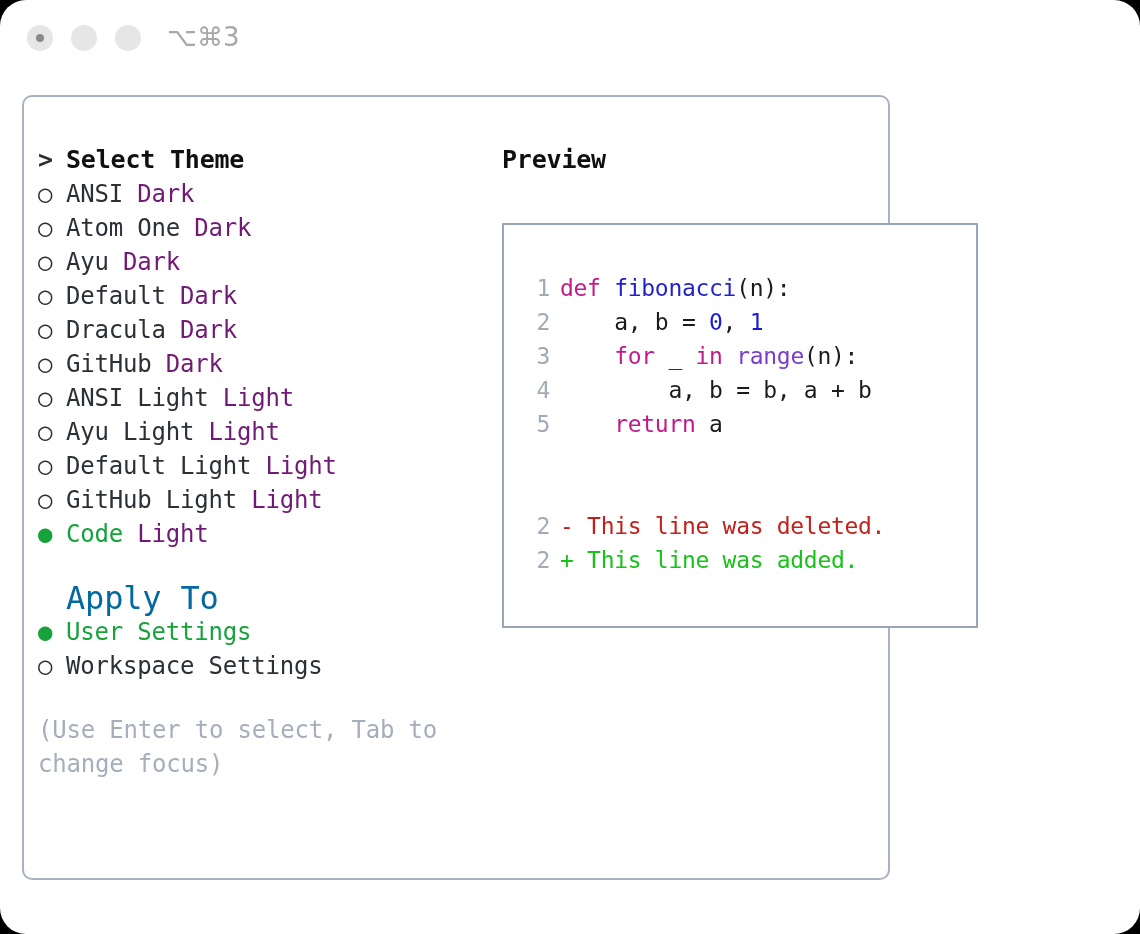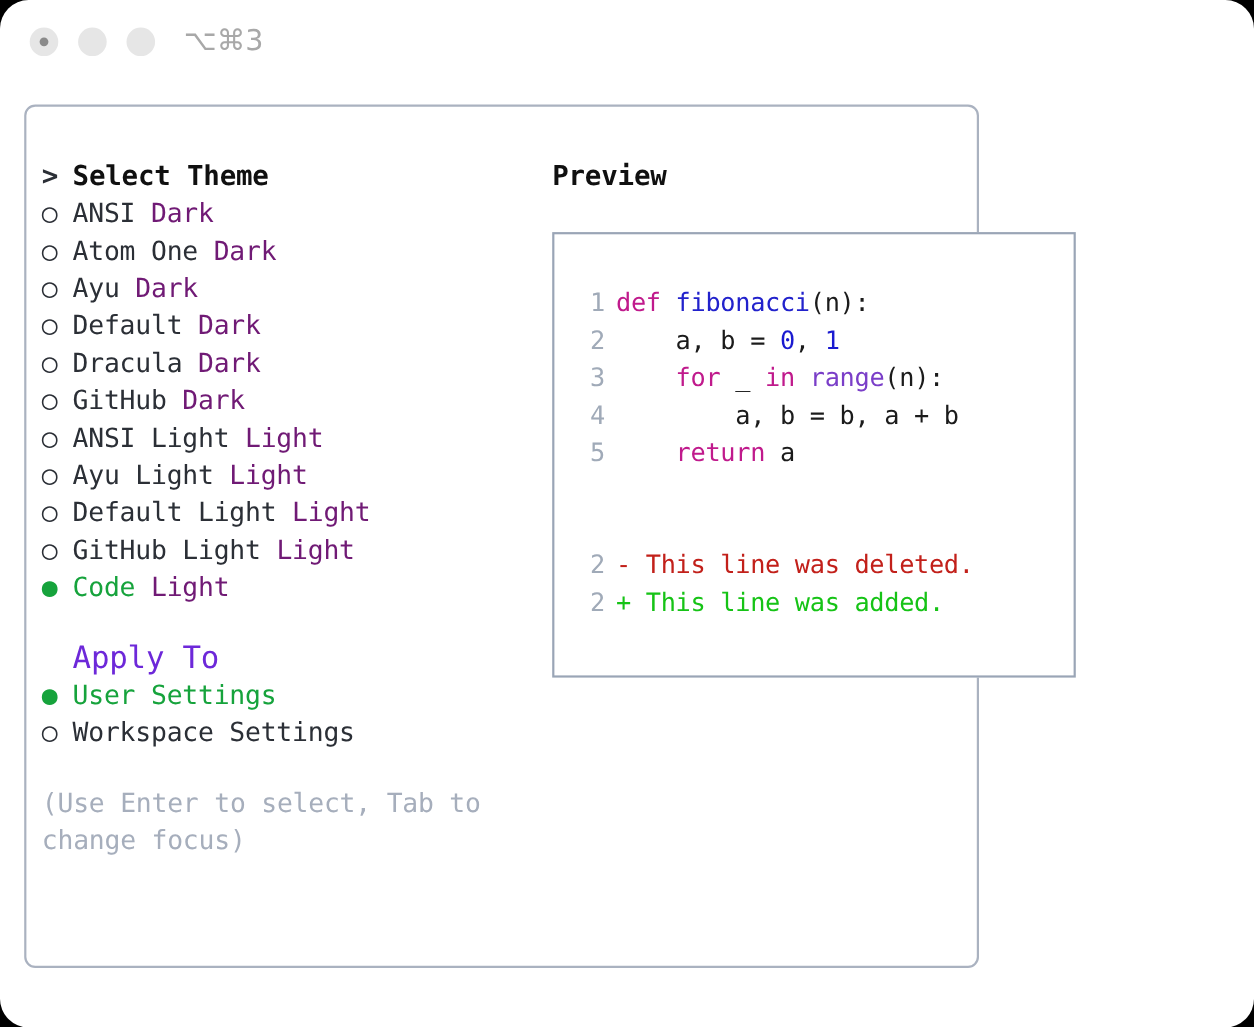--- a/index.html
+++ b/index.html
@@ -107,23 +107,23 @@
     display: inline-block;
     width: 28px;
     color: #2b2f36;
   }
   .marker.sel { color: #16a33c; }
   .opt-name.sel { color: #16a33c; }
   .tag {
     color: #701a75;
   }
   .section-label {
-    font-size: 28px;
-    line-height: 34px;
-    color: #6d28d9;
+    font-size: 32px;
+    line-height: 34px;
+    color: #0369a1;
     white-space: pre;
     letter-spacing: -0.2px;
     padding-left: 28px;
   }
   .spacer-sm { height: 30px; }
   .hint {
     font-size: 24px;
     line-height: 34px;
     color: #a6aebc;
     letter-spacing: -0.2px;
@@ -138,21 +138,21 @@
     width: 500px;
   }
   .preview-title {
     font-size: 25px;
     font-weight: bold;
     color: #101010;
     line-height: 34px;
     letter-spacing: -0.2px;
   }
   #preview-box {
-    margin-top: 34px;
+    margin-top: 46px;
     width: 476px;
     height: 405px;
     border: 2px solid #9aa5b6;
     box-sizing: border-box;
     background: #ffffff;
     padding: 46px 0 0 0;
   }
   .code-line {
     font-size: 23px;
     line-height: 34px;

